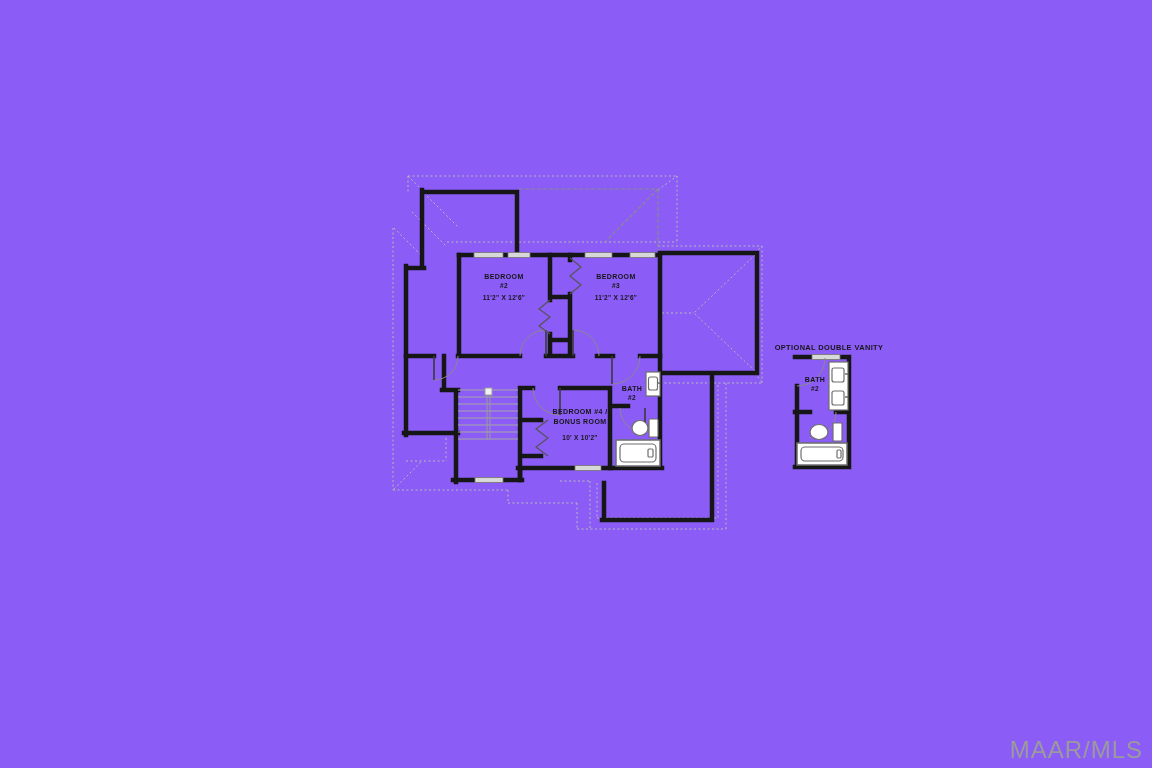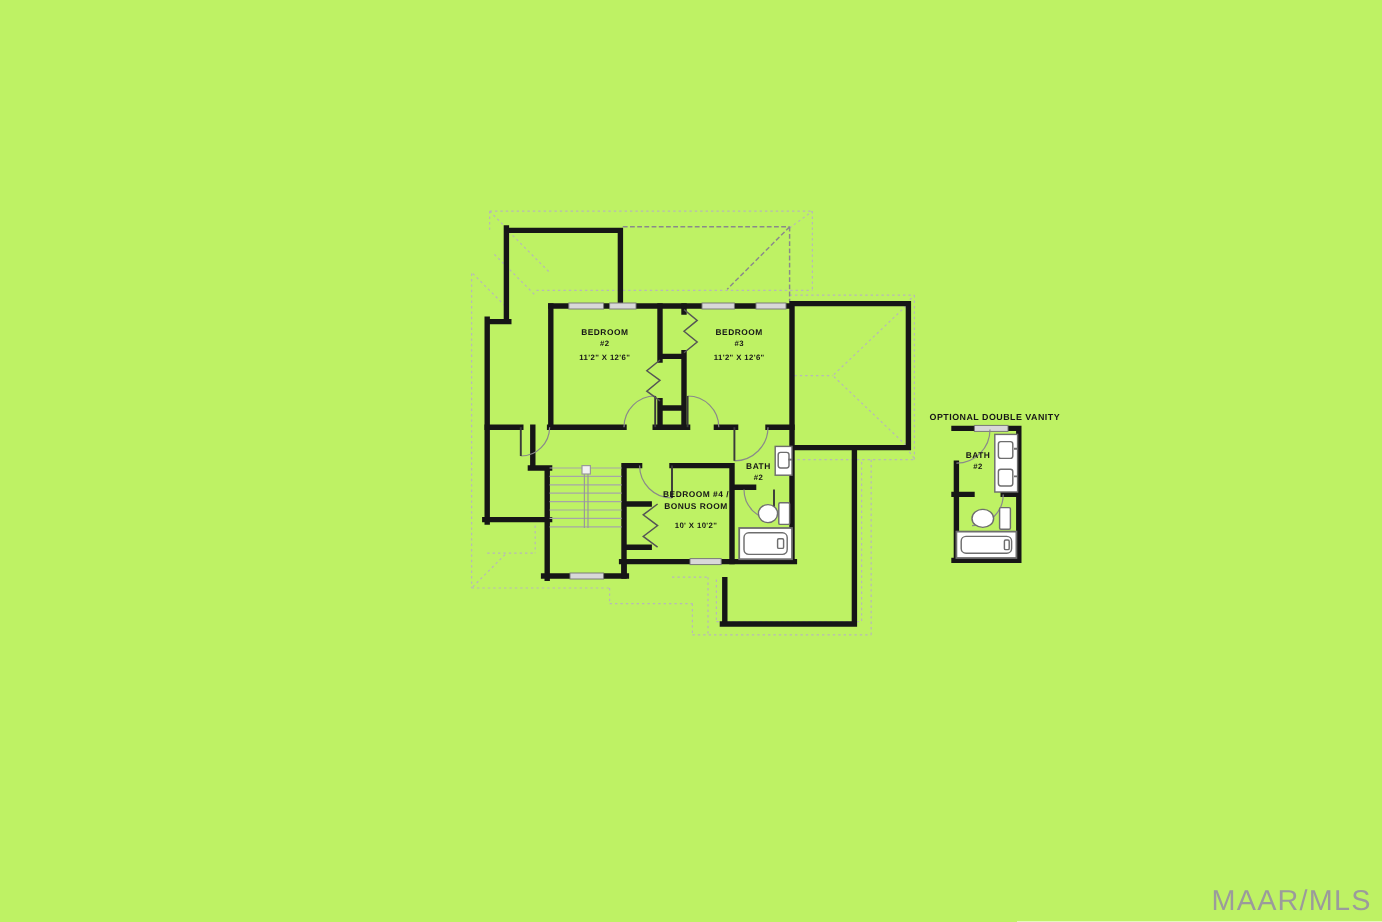--- a/index.html
+++ b/index.html
@@ -1,20 +1,20 @@
 <!DOCTYPE html>
 <html><head>
 <meta charset="utf-8">
 <style>
   html, body { margin: 0; padding: 0; background: #ffffff; }
   .stage {
     position: relative;
     width: 1152px;
     height: 768px;
-    background: #bef264;
+    background: #8b5cf6;
     overflow: hidden;
     font-family: "Liberation Sans", sans-serif;
   }
   svg text {
     font-family: "Liberation Sans", "DejaVu Sans", sans-serif;
     fill: #161616;
   }
   .room-name   { font-size: 7px;   font-weight: bold; letter-spacing: 0.4px; }
   .room-num    { font-size: 6.5px; font-weight: bold; letter-spacing: 0.3px; }
   .room-dims   { font-size: 6.5px; font-weight: bold; letter-spacing: 0.3px; }

